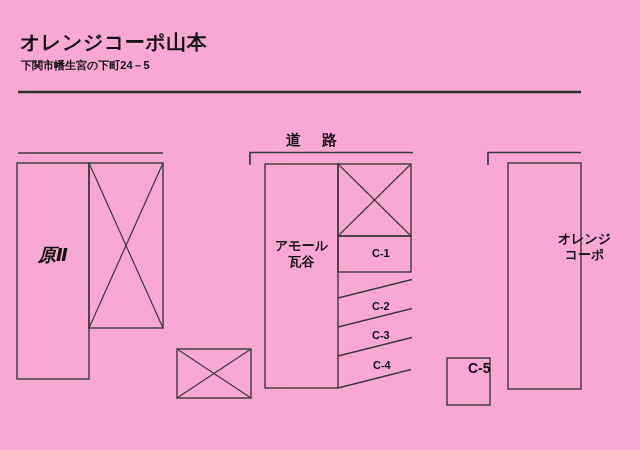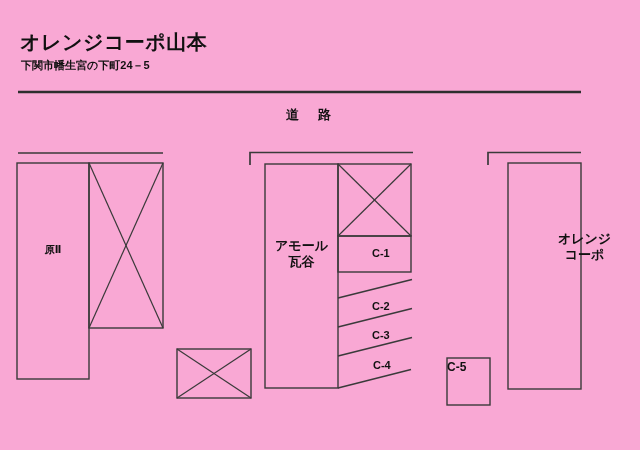--- a/index.html
+++ b/index.html
@@ -35,35 +35,36 @@
     font-size: 20px;
     letter-spacing: 0.5px;
   }
   .page-address {
     left: 21px;
     top: 58px;
     font-size: 11px;
   }
   .road-label {
     left: 286px;
-    top: 106px;
-    font-size: 13px;
+    top: 131px;
+    font-size: 15px;
     letter-spacing: 3px;
   }
   .bldg-label {
     position: absolute;
     font-weight: bold;
     text-align: center;
     white-space: nowrap;
   }
   .hara-label {
     left: 17px;
     width: 72px;
     top: 243px;
-    font-size: 10px;
+    font-size: 18px;
+    font-style: italic;
   }
   .amor-label {
     left: 265px;
     width: 73px;
     top: 238px;
     font-size: 13px;
     line-height: 16px;
   }
   .orange-label {
     left: 508px;
@@ -77,21 +78,21 @@
     position: absolute;
     font-weight: bold;
     text-align: left;
     font-size: 11px;
     white-space: nowrap;
   }
   .c1-label { left: 372px; width: 41px; top: 247px; }
   .c2-label { left: 372px; width: 41px; top: 300px; }
   .c3-label { left: 372px; width: 41px; top: 329px; }
   .c4-label { left: 373px; width: 41px; top: 359px; }
-  .c5-label { left: 447px; width: 44px; top: 360px; font-size: 12px; }
+  .c5-label { left: 468px; width: 44px; top: 360px; font-size: 14px; }
 </style>
 </head>
 <body>
 
 <div class="canvas">
 
   <svg class="linework" viewBox="0 0 640 450" xmlns="http://www.w3.org/2000/svg" fill="none" stroke="#3a3a3a" stroke-width="1.4">
 
     <line x1="18" y1="92" x2="581" y2="92" stroke="#2e2e2e" stroke-width="2.4"></line>
 

